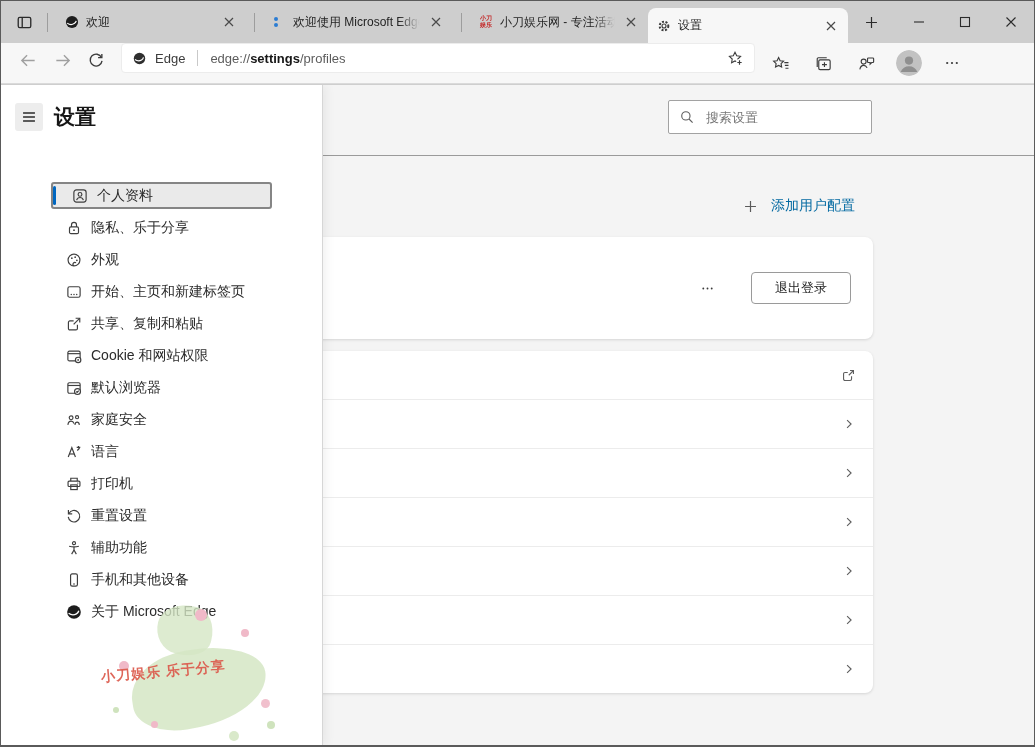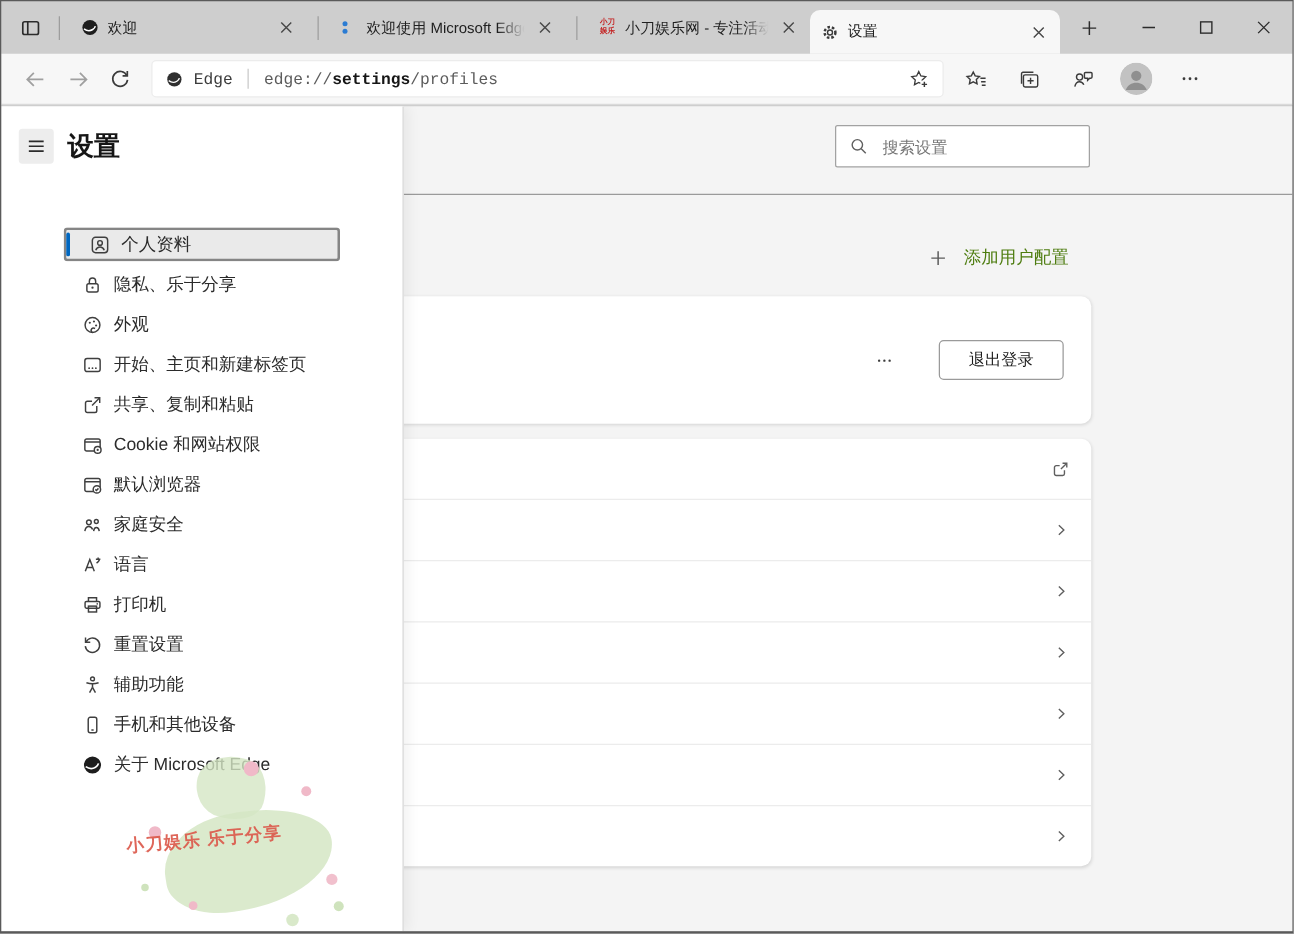--- a/index.html
+++ b/index.html
@@ -20,38 +20,38 @@
   .tab.active{background:#f7f7f7;border-radius:8px 8px 0 0;height:35px;align-self:flex-end;width:200px;}
   .xiaodao-fav{width:16px;height:16px;flex:0 0 16px;display:flex;flex-direction:column;align-items:center;justify-content:center;}
   .xiaodao-fav span{font-size:6px;line-height:7px;font-weight:700;color:#c42222;letter-spacing:0;}
   .bluedots{width:16px;height:16px;flex:0 0 16px;display:flex;flex-direction:column;align-items:flex-start;justify-content:center;gap:2px;padding-left:3px;box-sizing:border-box;}
   .bluedots i{width:4px;height:4px;border-radius:50%;background:#2b7cd3;}
   .new-tab{width:30px;height:30px;margin-left:8px;border:none;background:transparent;display:flex;align-items:center;justify-content:center;border-radius:4px;padding:0;cursor:pointer;}
   .win-controls{margin-left:auto;display:flex;height:100%;}
   .win-btn{width:46px;height:100%;border:none;background:transparent;display:flex;align-items:center;justify-content:center;padding:0;cursor:pointer;}
 
   
-  .toolbar{position:absolute;top:43px;left:1px;right:1px;height:41px;background:#f7f7f7;border-bottom:1px solid #dadada;display:flex;align-items:center;padding:0 10px;box-sizing:border-box;z-index:5;font-family:Liberation Mono, monospace;}
+  .toolbar{position:absolute;top:43px;left:1px;right:1px;height:41px;background:#f7f7f7;border-bottom:1px solid #dadada;display:flex;padding:0 10px;box-sizing:border-box;z-index:5;}
   .nav-btn{width:34px;height:34px;border:none;background:transparent;display:flex;align-items:center;justify-content:center;border-radius:4px;padding:0;cursor:pointer;flex:0 0 34px;}
   .omnibox{width:634px;height:30px;background:#fff;border:1px solid #ececec;border-radius:4px;display:flex;align-items:center;padding:0 10px;box-sizing:border-box;margin:0 8px;cursor:text;}
   .omnibox .brand{font-size:13px;color:#3c3c3c;margin-left:8px;}
   .omnibox .obx-sep{width:1px;height:16px;background:#c9c9c9;margin:0 12px;}
   .url{font-size:13px;color:#5c5c5c;white-space:nowrap;}
   .url b{color:#161616;font-weight:700;}
   .obx-spacer{flex:1;}
   .tool-icons{display:flex;align-items:center;gap:9px;}
   .avatar-wrap{width:26px;height:26px;border-radius:50%;overflow:hidden;flex:0 0 26px;}
 
   
   .page{position:absolute;top:85px;left:1px;right:1px;bottom:2px;background:#f4f4f4;overflow:hidden;}
   .hdivider{position:absolute;top:70px;left:320px;right:0;height:1px;background:#9a9a9a;}
   .search-box{position:absolute;top:15px;left:667px;width:204px;height:33px;box-sizing:border-box;background:#fff;border:1px solid #a2a2a2;border-radius:2px;display:flex;align-items:center;padding:16px 10px;gap:9px;}
   .search-box input{border:none;outline:none;flex:1;font-size:13px;color:#333;background:transparent;font-family:inherit;min-width:0;}
   .search-box input::placeholder{color:#767676;}
-  .add-profile{position:absolute;top:109px;left:741px;height:24px;display:flex;align-items:center;gap:12px;background:none;border:none;font-size:14px;color:#4d7c0f;font-family:inherit;padding:0;cursor:pointer;}
+  .add-profile{position:absolute;top:109px;left:741px;height:24px;display:flex;align-items:center;gap:12px;background:none;border:none;font-size:14px;color:#0369a1;font-family:inherit;padding:0;cursor:pointer;}
   .card{position:absolute;left:150px;width:722px;background:#fff;border-radius:8px;box-shadow:0 1px 3px rgba(0,0,0,.13);}
   .card1{top:152px;height:102px;display:flex;align-items:center;justify-content:flex-end;gap:32px;padding-right:22px;box-sizing:border-box;}
   .more-btn{border:none;background:none;display:flex;align-items:center;padding:4px;cursor:pointer;}
   .signout{width:100px;height:32px;background:#fff;border:1px solid #9a9a9a;border-radius:4px;font-size:13px;color:#1b1b1b;font-family:inherit;cursor:pointer;}
   .card2{top:266px;height:342px;display:flex;flex-direction:column;overflow:hidden;}
   .srow{flex:1;display:flex;align-items:center;justify-content:flex-end;padding-right:16px;border-bottom:1px solid #ececec;cursor:pointer;}
   .srow:last-child{border-bottom:none;}
 
   
   .sidebar{position:absolute;top:0;left:0;width:321px;height:100%;background:#fff;border-right:1px solid #d6d6d6;box-shadow:3px 0 10px rgba(0,0,0,.06);z-index:10;}

